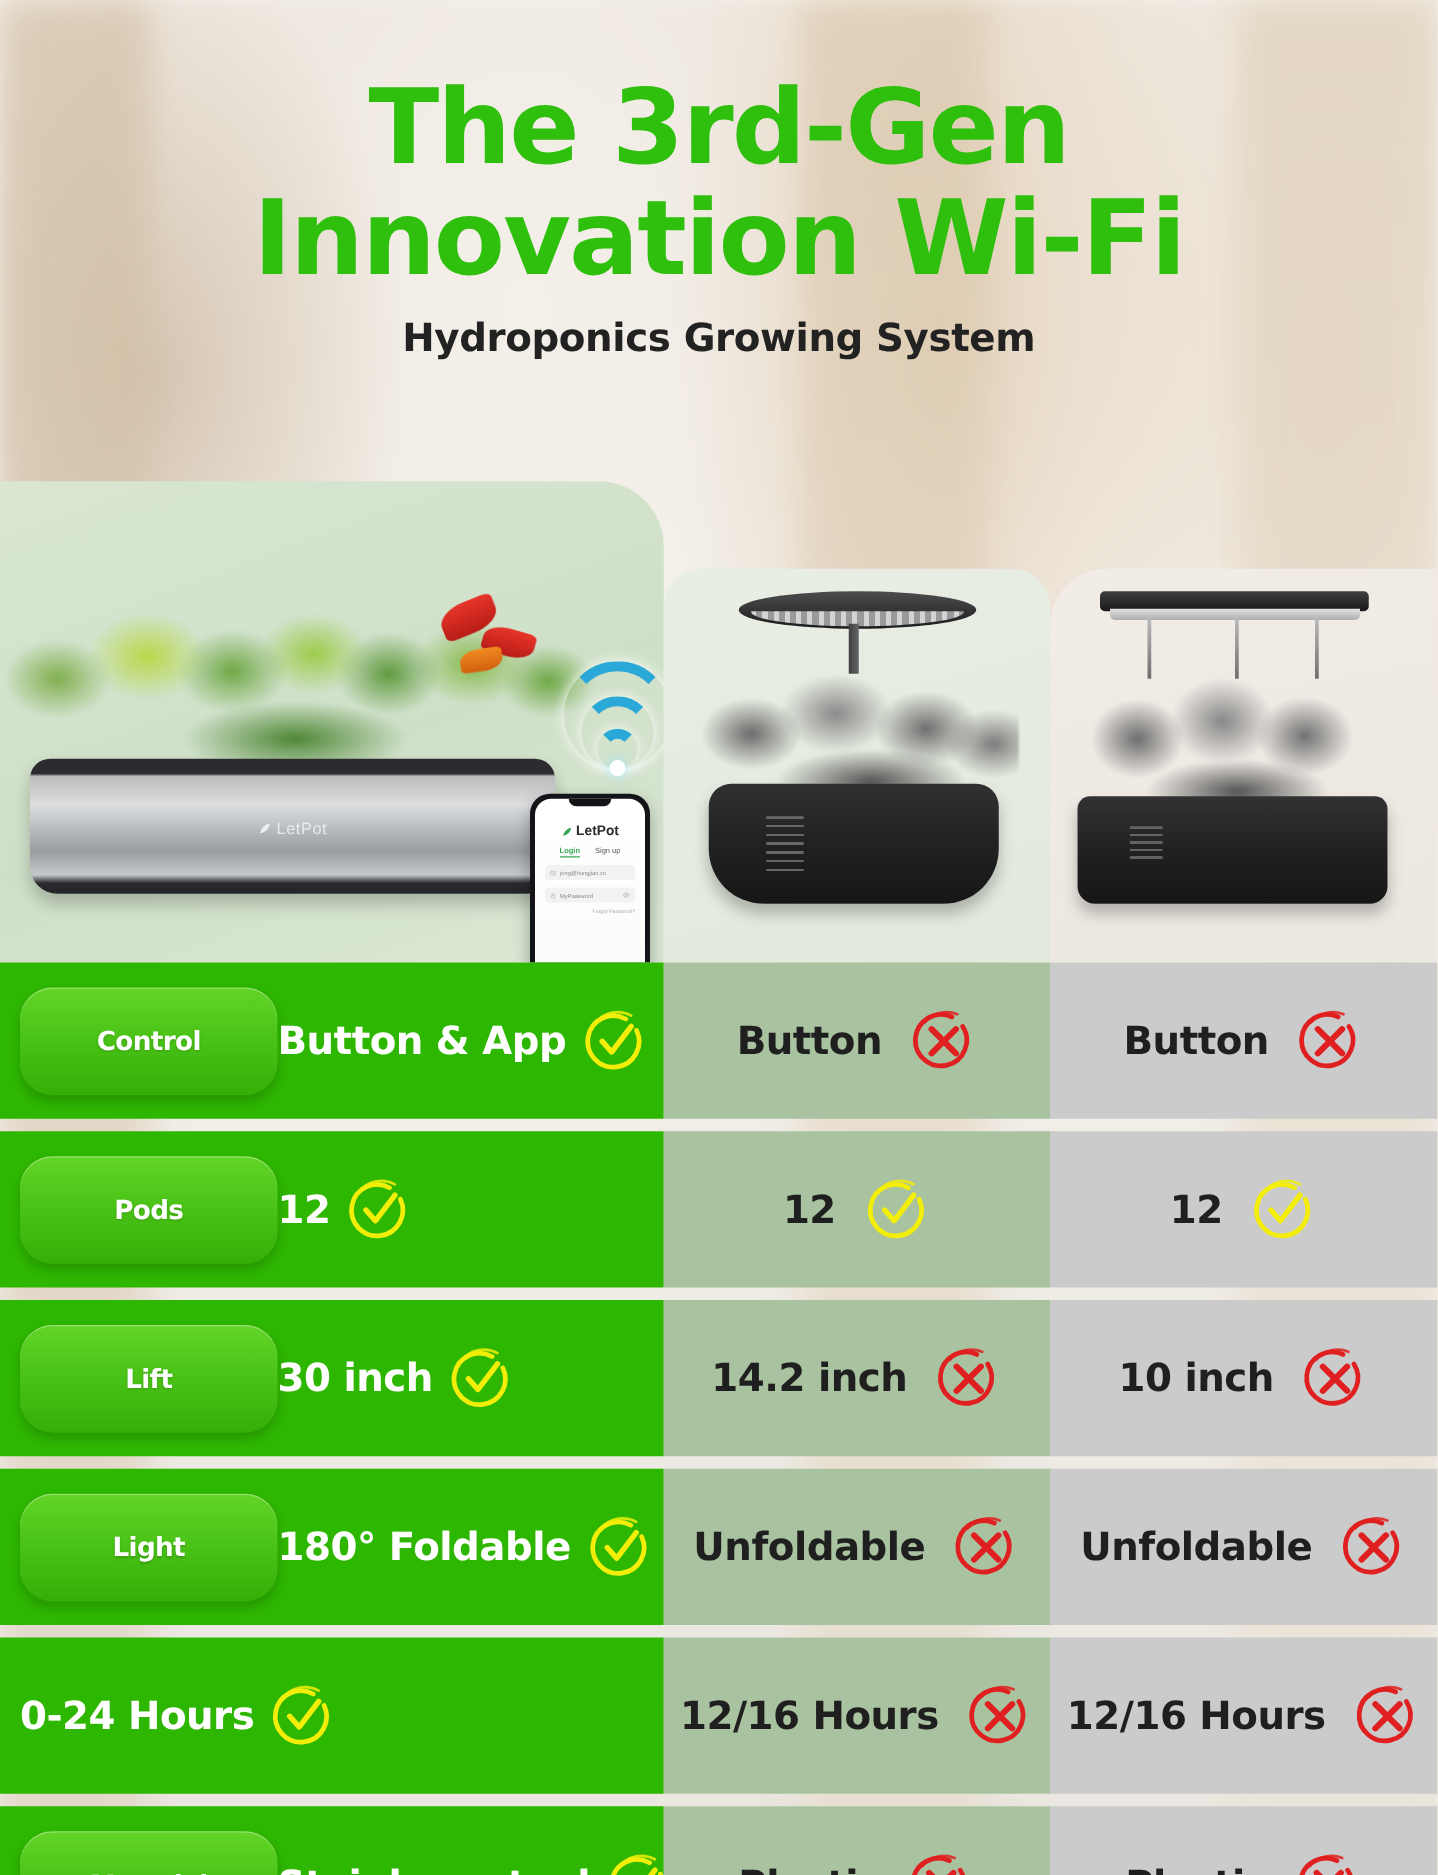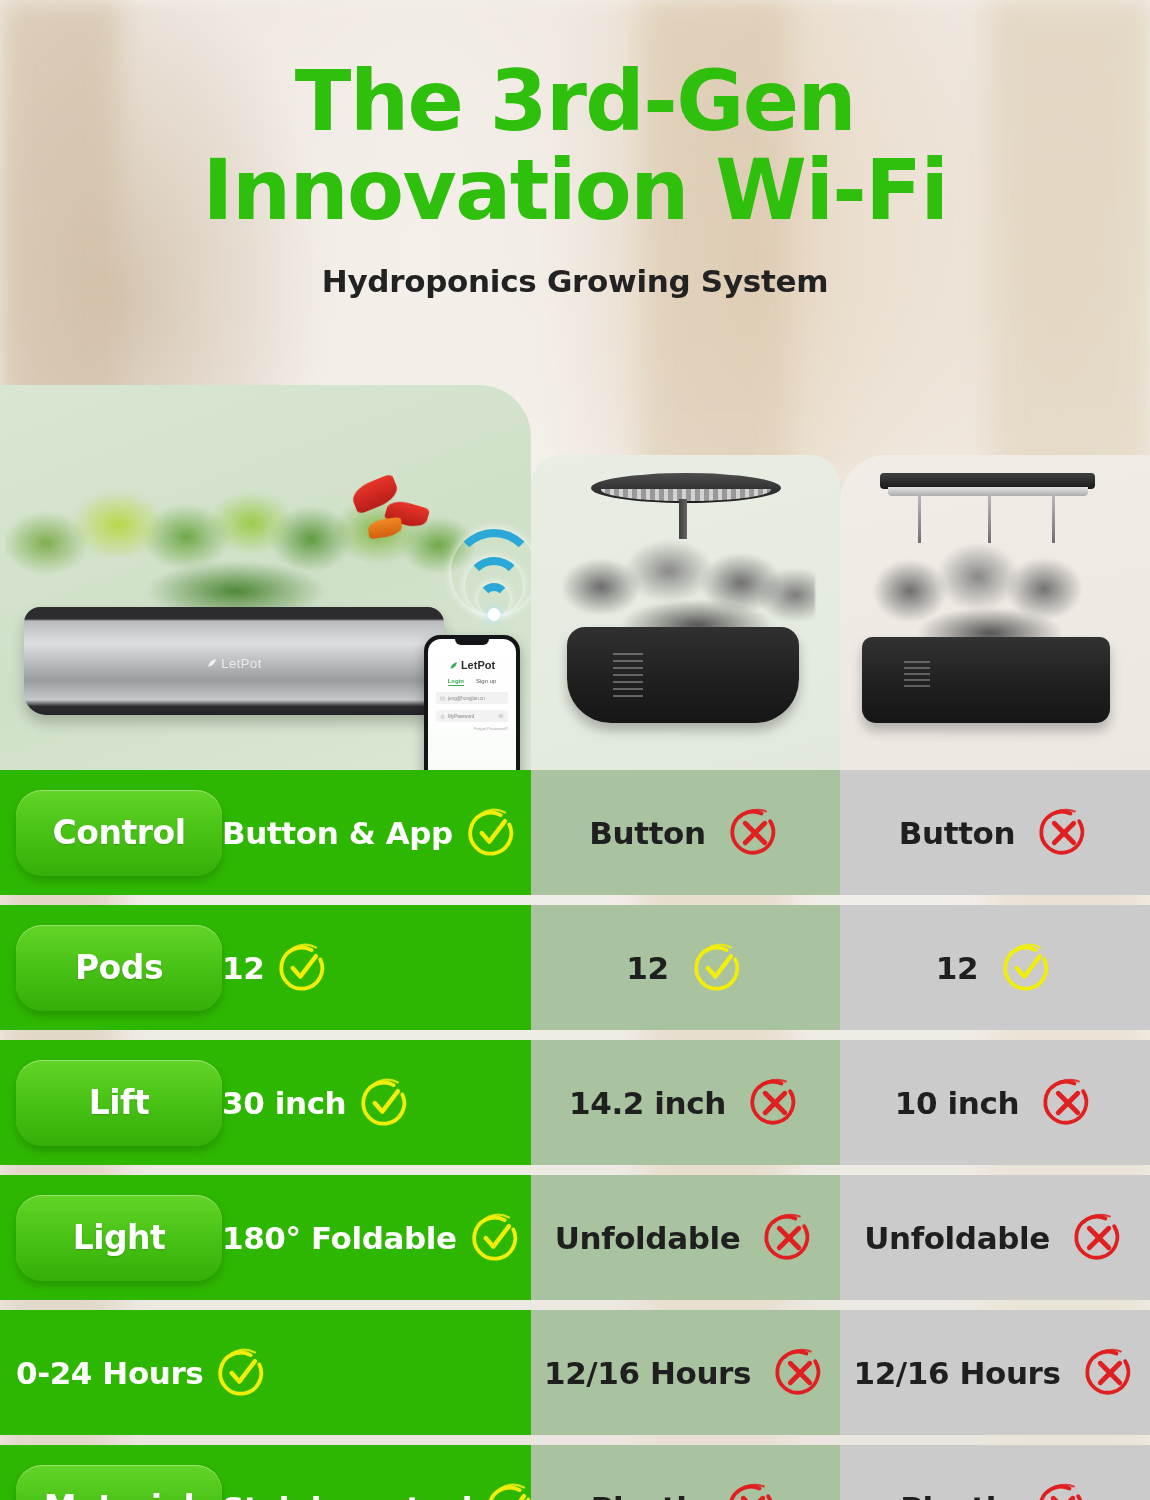--- a/index.html
+++ b/index.html
@@ -26,21 +26,21 @@
 
   
   .header{ position:absolute; top:16px; left:0; right:0; height:300px; z-index:5;
     display:flex; flex-direction:column; align-items:center; justify-content:flex-start; padding-top:46px; }
   .title{
     font-size:83px; line-height:.97; font-weight:bold; color:#2fbf0d;
     letter-spacing:-1.5px; text-align:center; font-family:"DejaVu Sans", sans-serif;
   }
   .title .l2{ display:block; margin-top:8px; }
   .subtitle{
-    margin-top:32px; font-size:31px; font-weight:bold; color:#222; letter-spacing:-.3px;
+    margin-top:22px; font-size:31px; font-weight:bold; color:#222; letter-spacing:-.3px;
     font-family:"DejaVu Sans", sans-serif;
   }
 
   
   .products{ position:absolute; top:300px; left:0; width:1150px; height:470px; z-index:4; }
 
   .panel{ position:absolute; bottom:0; overflow:hidden; }
 
   
   .panel-hero{ left:0; width:531px; height:385px; background:linear-gradient(160deg,#d8e6d2 0%,#cfe0c8 55%,#dbe8d5 100%);
@@ -143,21 +143,21 @@
 
   .cell{ display:flex; align-items:center; position:relative; }
   .cell-main{ width:531px; background:#2eb700; padding-left:16px; }
   .cell-b{ width:309px; background:#a9c2a0; justify-content:center; gap:22px; }
   .cell-c{ width:310px; background:#cbcbcb; justify-content:center; gap:22px; }
 
   .pill{ width:206px; height:86px; border-radius:26px; flex:0 0 auto;
     background:linear-gradient(180deg,#63d428 0%,#4cc518 42%,#35ae08 100%);
     box-shadow:0 5px 9px rgba(0,0,0,.18), inset 0 1px 0 rgba(255,255,255,.35);
     display:flex; align-items:center; justify-content:center; }
-  .pill span{ color:#fff; font-size:33px; font-weight:bold; letter-spacing:-.5px;
+  .pill span{ color:#fff; font-size:21px; font-weight:bold; letter-spacing:-.5px;
     font-family:"DejaVu Sans", sans-serif; text-shadow:0 1px 2px rgba(0,0,0,.18);}
 
   .main-val{ flex:1; display:flex; align-items:center; justify-content:flex-start; gap:12px; padding-right:24px;}
   .val-text{ font-size:31px; color:#fff; font-weight:bold; letter-spacing:-.4px;
     font-family:"DejaVu Sans", sans-serif; white-space:nowrap;}
   .val-dark{ font-size:31px; color:#1f1f1f; font-weight:bold; letter-spacing:-.4px;
     font-family:"DejaVu Sans", sans-serif; white-space:nowrap;}
 
   .mark{ width:54px; height:54px; flex:0 0 auto; }
   .mark svg{ width:100%; height:100%; display:block; }

